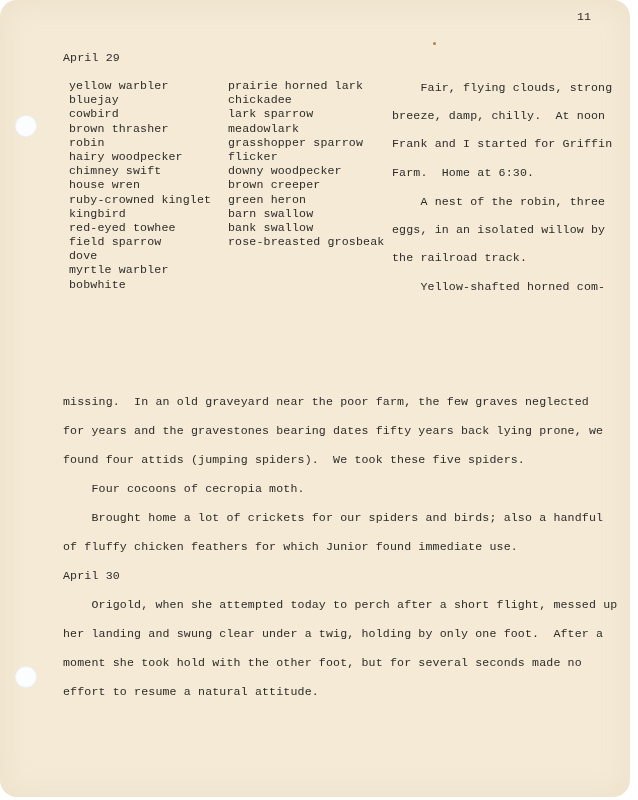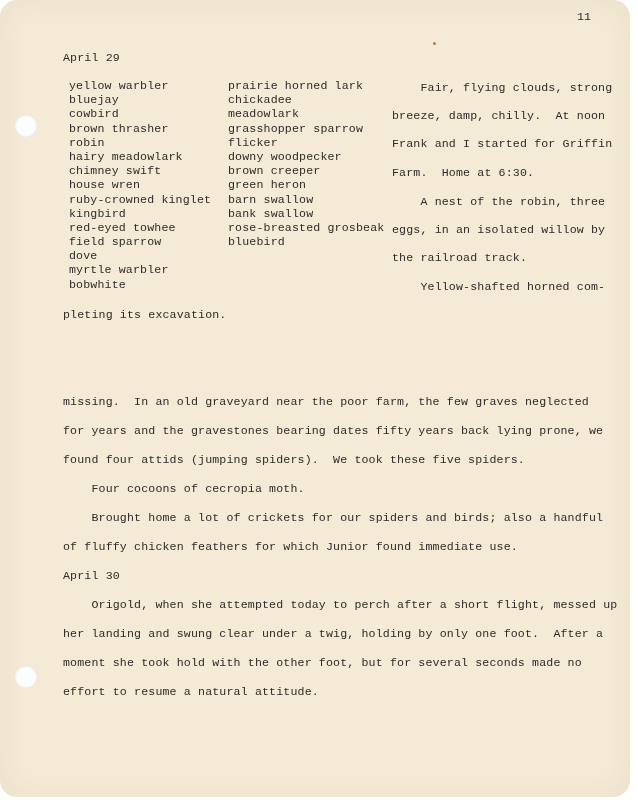--- a/index.html
+++ b/index.html
@@ -105,59 +105,58 @@
   <div class="page-number">11</div>
 
   <div class="date-heading date-1">April 29</div>
 
   <ul class="bird-col col-a">
     <li>yellow warbler</li>
     <li>bluejay</li>
     <li>cowbird</li>
     <li>brown thrasher</li>
     <li>robin</li>
-    <li>hairy meadowlark</li>
+    <li>hairy woodpecker</li>
     <li>chimney swift</li>
     <li>house wren</li>
     <li>ruby-crowned kinglet</li>
     <li>kingbird</li>
     <li>red-eyed towhee</li>
     <li>field sparrow</li>
     <li>dove</li>
     <li>myrtle warbler</li>
     <li>bobwhite</li>
   </ul>
 
   <ul class="bird-col col-b">
     <li>prairie horned lark</li>
     <li>chickadee</li>
+    <li>lark sparrow</li>
     <li>meadowlark</li>
     <li>grasshopper sparrow</li>
     <li>flicker</li>
     <li>downy woodpecker</li>
     <li>brown creeper</li>
     <li>green heron</li>
     <li>barn swallow</li>
     <li>bank swallow</li>
     <li>rose-breasted grosbeak</li>
-    <li>bluebird</li>
   </ul>
 
   <div class="side-col">
     <div class="side-line" style="top:0px;white-space:pre;">    Fair, flying clouds, strong</div>
     <div class="side-line" style="top:28px;white-space:pre;">breeze, damp, chilly.  At noon</div>
     <div class="side-line" style="top:56px;white-space:pre;">Frank and I started for Griffin</div>
     <div class="side-line" style="top:85px;white-space:pre;">Farm.  Home at 6:30.</div>
     <div class="side-line" style="top:114px;white-space:pre;">    A nest of the robin, three</div>
     <div class="side-line" style="top:142px;white-space:pre;">eggs, in an isolated willow by</div>
     <div class="side-line" style="top:170px;white-space:pre;">the railroad track.</div>
     <div class="side-line" style="top:199px;white-space:pre;">    Yellow-shafted horned com-</div>
   </div>
 
-  <div class="para-line" style="top:308px;white-space:pre;">pleting its excavation.</div>
   <div class="para-line" style="top:395px;white-space:pre;">missing.  In an old graveyard near the poor farm, the few graves neglected</div>
   <div class="para-line" style="top:424px;white-space:pre;">for years and the gravestones bearing dates fifty years back lying prone, we</div>
   <div class="para-line" style="top:453px;white-space:pre;">found four attids (jumping spiders).  We took these five spiders.</div>
   <div class="para-line" style="top:482px;white-space:pre;text-align:center;">    Four cocoons of cecropia moth.</div>
   <div class="para-line" style="top:511px;white-space:pre;">    Brought home a lot of crickets for our spiders and birds; also a handful</div>
   <div class="para-line" style="top:540px;white-space:pre;text-align:right;">of fluffy chicken feathers for which Junior found immediate use.</div>
 
   <div class="date-heading date-2">April 30</div>
 
   <div class="para-line" style="top:598px;white-space:pre;">    Origold, when she attempted today to perch after a short flight, messed up</div>

